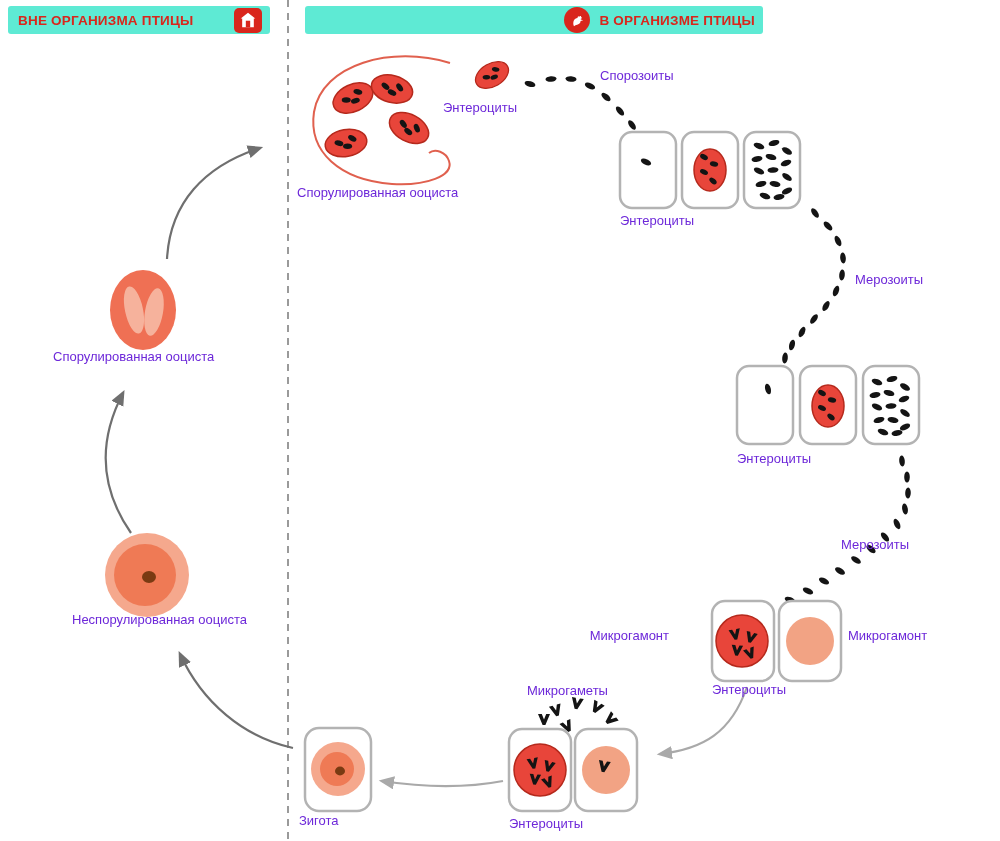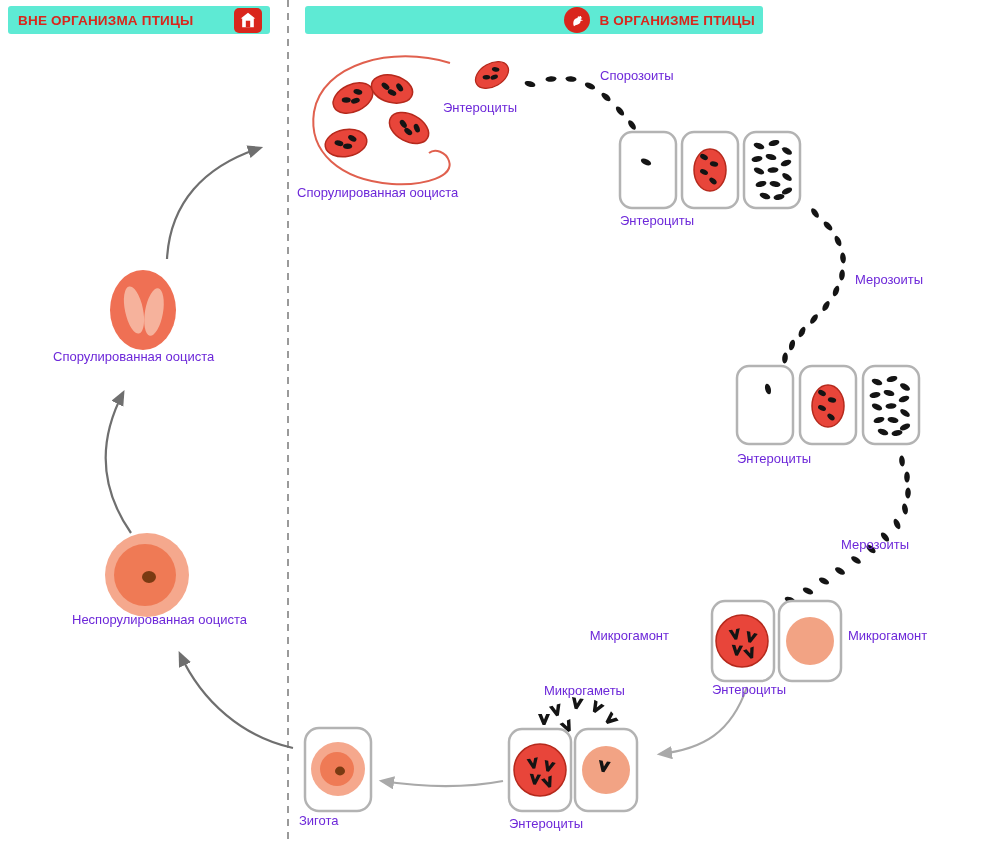--- a/index.html
+++ b/index.html
@@ -263,20 +263,20 @@
   <div class="lbl center" style="left:620px; top:213px; width:180px;">Энтероциты</div>
   <div class="lbl" style="left:855px; top:272px;">Мерозоиты</div>
 
   <div class="lbl center" style="left:737px; top:451px; width:182px;">Энтероциты</div>
   <div class="lbl" style="left:841px; top:537px;">Мерозоиты</div>
 
   <div class="lbl right" style="left:564px; top:628px; width:105px;">Микрогамонт</div>
   <div class="lbl" style="left:848px; top:628px;">Микрогамонт</div>
   <div class="lbl center" style="left:712px; top:682px; width:129px;">Энтероциты</div>
 
-  <div class="lbl" style="left:544px; top:683px;">Микрогаметы</div>
+  <div class="lbl" style="left:527px; top:683px;">Микрогаметы</div>
   <div class="lbl center" style="left:509px; top:816px; width:128px;">Энтероциты</div>
   <div class="lbl center" style="left:299px; top:813px; width:66px;">Зигота</div>
 
   <div class="lbl" style="left:53px; top:349px;">Спорулированная ооциста</div>
   <div class="lbl" style="left:72px; top:612px;">Неспорулированная ооциста</div>
 
 </div>
 
 </body></html>

